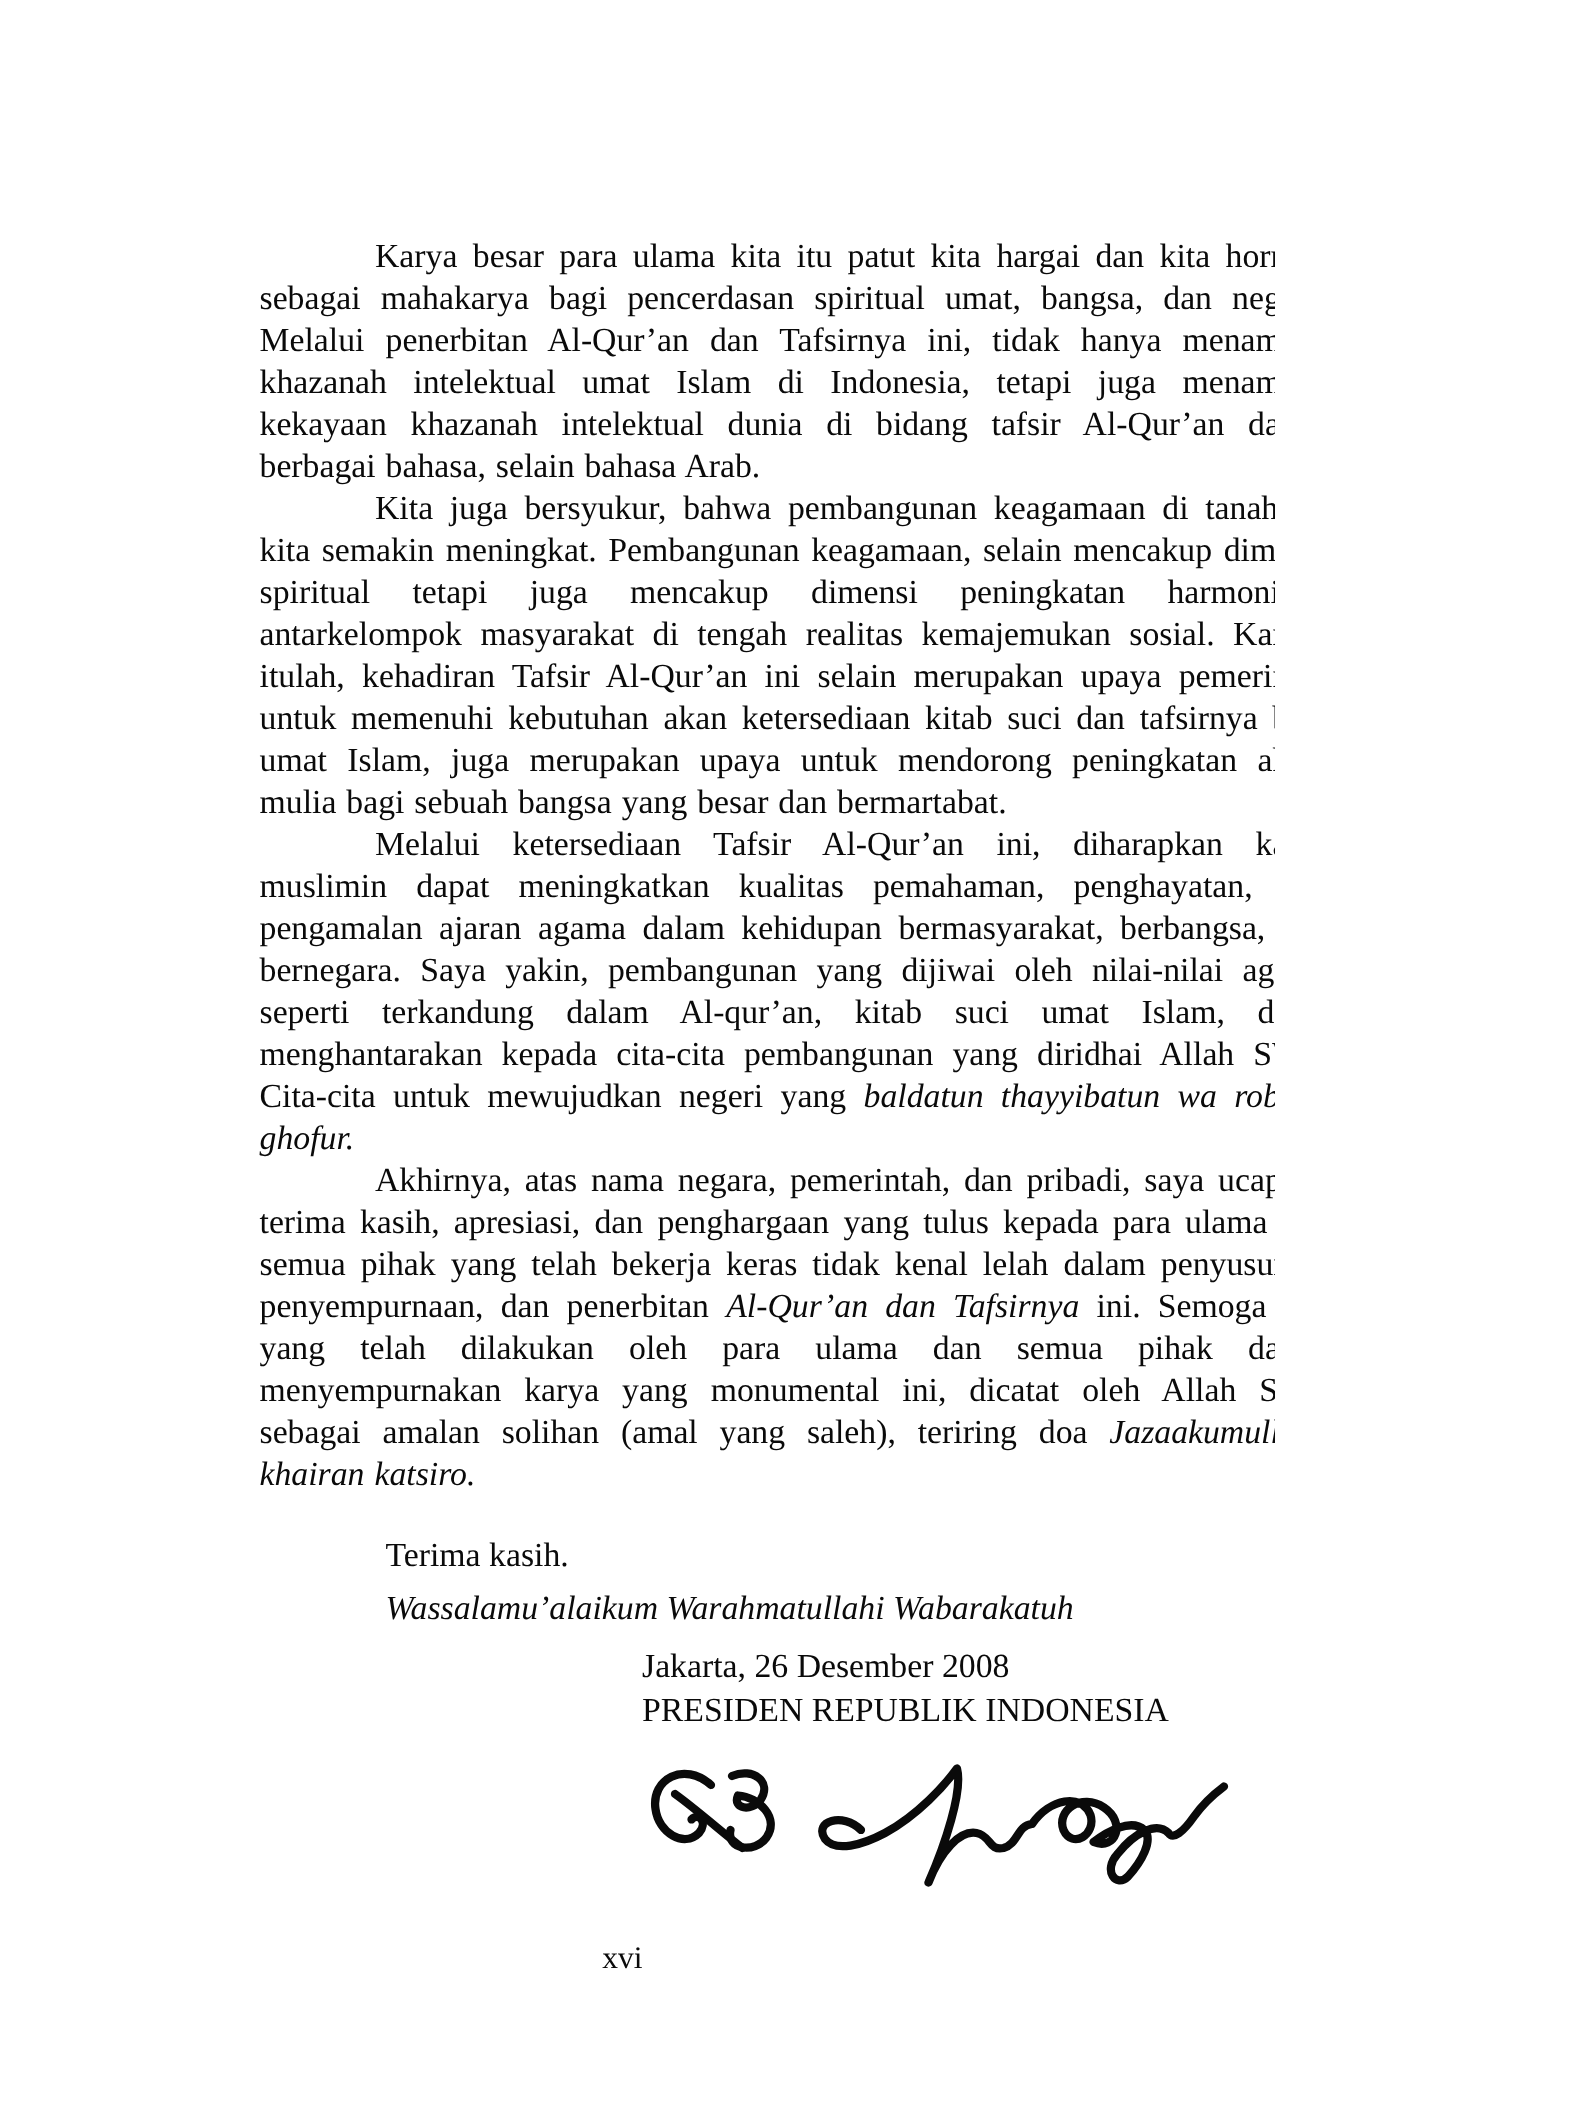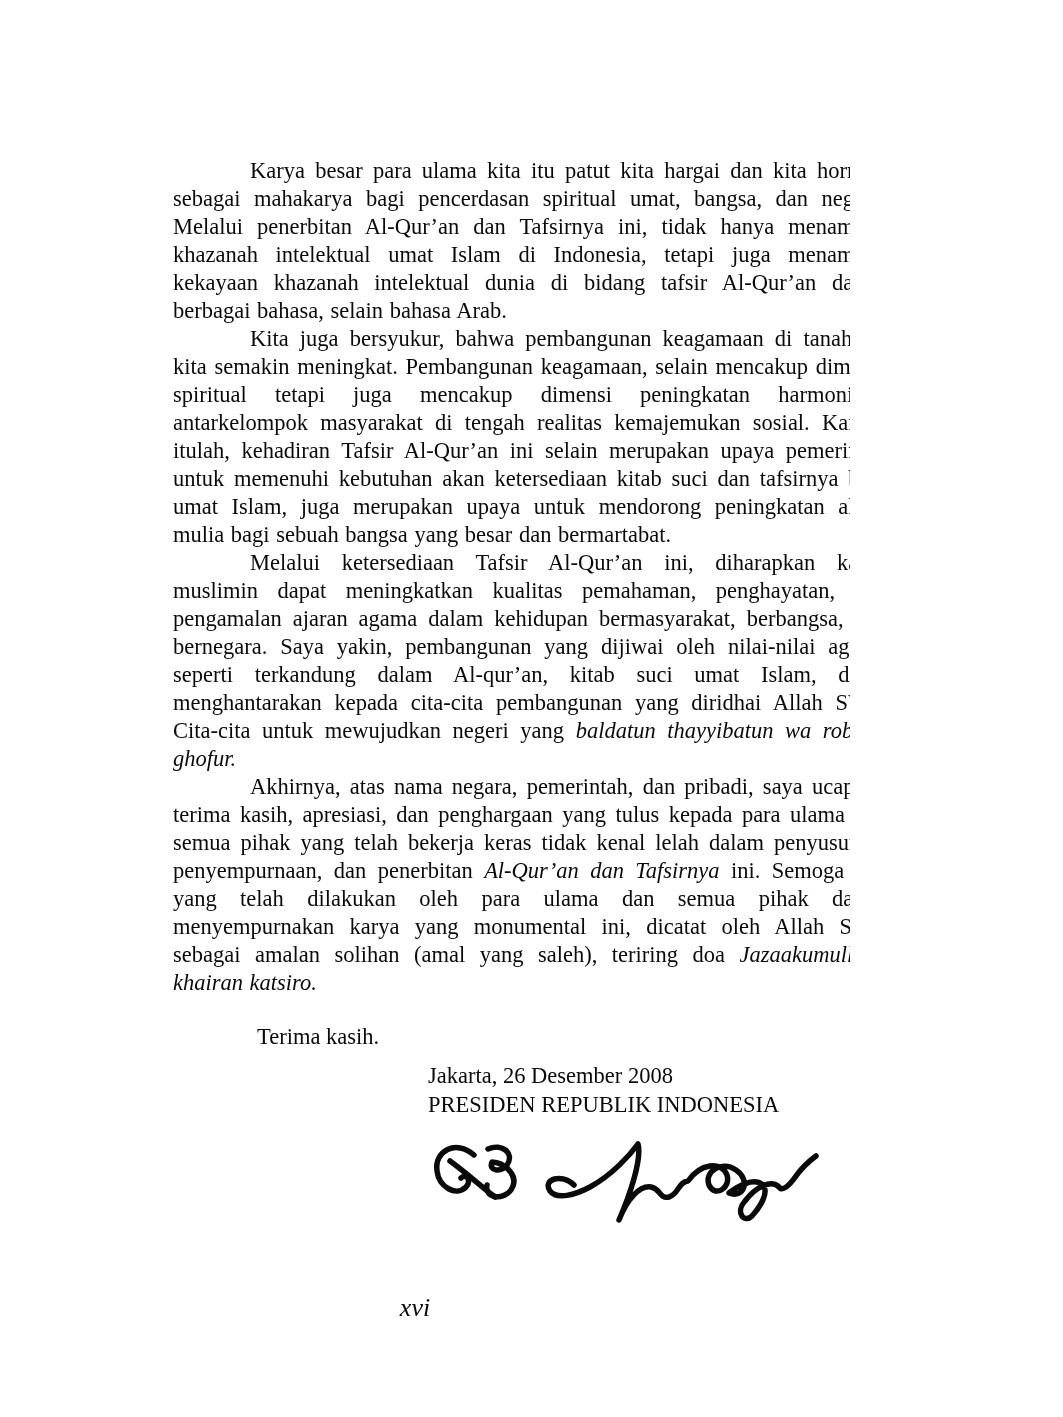--- a/index.html
+++ b/index.html
@@ -55,37 +55,37 @@
     font-size: 22px;
     letter-spacing: 0.3px;
     margin-top: 2px !important;
   }
   .page-number {
     position: absolute;
     left: 0;
     right: 20px;
     top: 1293px;
     text-align: center;
-    font-size: 26px;
-    font-style: italic;
+    font-size: 21px;
   }
   svg.sig { display: block; }
 </style>
 </head>
 <body>
 
 <div class="page">
   <div class="content">
 
     <p class="body-par"><span>Karya besar para ulama kita itu patut kita hargai dan kita hormati sebagai mahakarya bagi pencerdasan spiritual umat, bangsa, dan negara. Melalui penerbitan Al-Qur’an dan Tafsirnya ini, tidak hanya menambah khazanah intelektual umat Islam di Indonesia, tetapi juga menambah kekayaan khazanah intelektual dunia di bidang tafsir Al-Qur’an dalam berbagai bahasa, selain bahasa Arab.</span></p>
     <p class="body-par"><span>Kita juga bersyukur, bahwa pembangunan keagamaan di tanah air kita semakin meningkat. Pembangunan keagamaan, selain mencakup dimensi spiritual tetapi juga mencakup dimensi peningkatan harmonisasi antarkelompok masyarakat di tengah realitas kemajemukan sosial. Karena itulah, kehadiran Tafsir Al-Qur’an ini selain merupakan upaya pemerintah untuk memenuhi kebutuhan akan ketersediaan kitab suci dan tafsirnya bagi umat Islam, juga merupakan upaya untuk mendorong peningkatan ahlak mulia bagi sebuah bangsa yang besar dan bermartabat.</span></p>
     <p class="body-par"><span>Melalui ketersediaan Tafsir Al-Qur’an ini, diharapkan kaum muslimin dapat meningkatkan kualitas pemahaman, penghayatan, dan pengamalan ajaran agama dalam kehidupan bermasyarakat, berbangsa, dan bernegara. Saya yakin, pembangunan yang dijiwai oleh nilai-nilai agama seperti terkandung dalam Al-qur’an, kitab suci umat Islam, dapat menghantarakan kepada cita-cita pembangunan yang diridhai Allah SWT. Cita-cita untuk mewujudkan negeri yang </span><em>baldatun thayyibatun wa robbun ghofur.</em></p>
     <p class="body-par"><span>Akhirnya, atas nama negara, pemerintah, dan pribadi, saya ucapkan terima kasih, apresiasi, dan  penghargaan yang tulus kepada para ulama dan semua pihak yang telah bekerja keras tidak kenal lelah dalam penyusunan, penyempurnaan, dan penerbitan </span><em>Al-Qur’an dan Tafsirnya</em><span> ini. Semoga apa yang telah dilakukan oleh para ulama dan semua pihak dalam menyempurnakan karya yang monumental ini, dicatat oleh Allah SWT sebagai amalan solihan (amal yang saleh), teriring doa </span><em>Jazaakumullahu khairan katsiro.</em></p>
 
     <p class="closing-line closing-thanks">Terima kasih.</p>
+    <p class="closing-line italic">Wassalamu’alaikum Warahmatullahi Wabarakatuh</p>
 
     <div class="sign-block">
       <p>Jakarta, 26 Desember 2008</p>
       <p>PRESIDEN REPUBLIK INDONESIA</p>
 
       <div class="signature-wrap">
         <svg class="sig" width="420" height="92" viewBox="0 0 420 92">
           <g fill="none" stroke="#0a0a0a" stroke-width="5.5" stroke-linecap="round" stroke-linejoin="round">
 
             <path d="M52,20 C34,4 12,16 15,36 C17,52 34,62 44,52 C50,45 44,38 39,43"></path>

